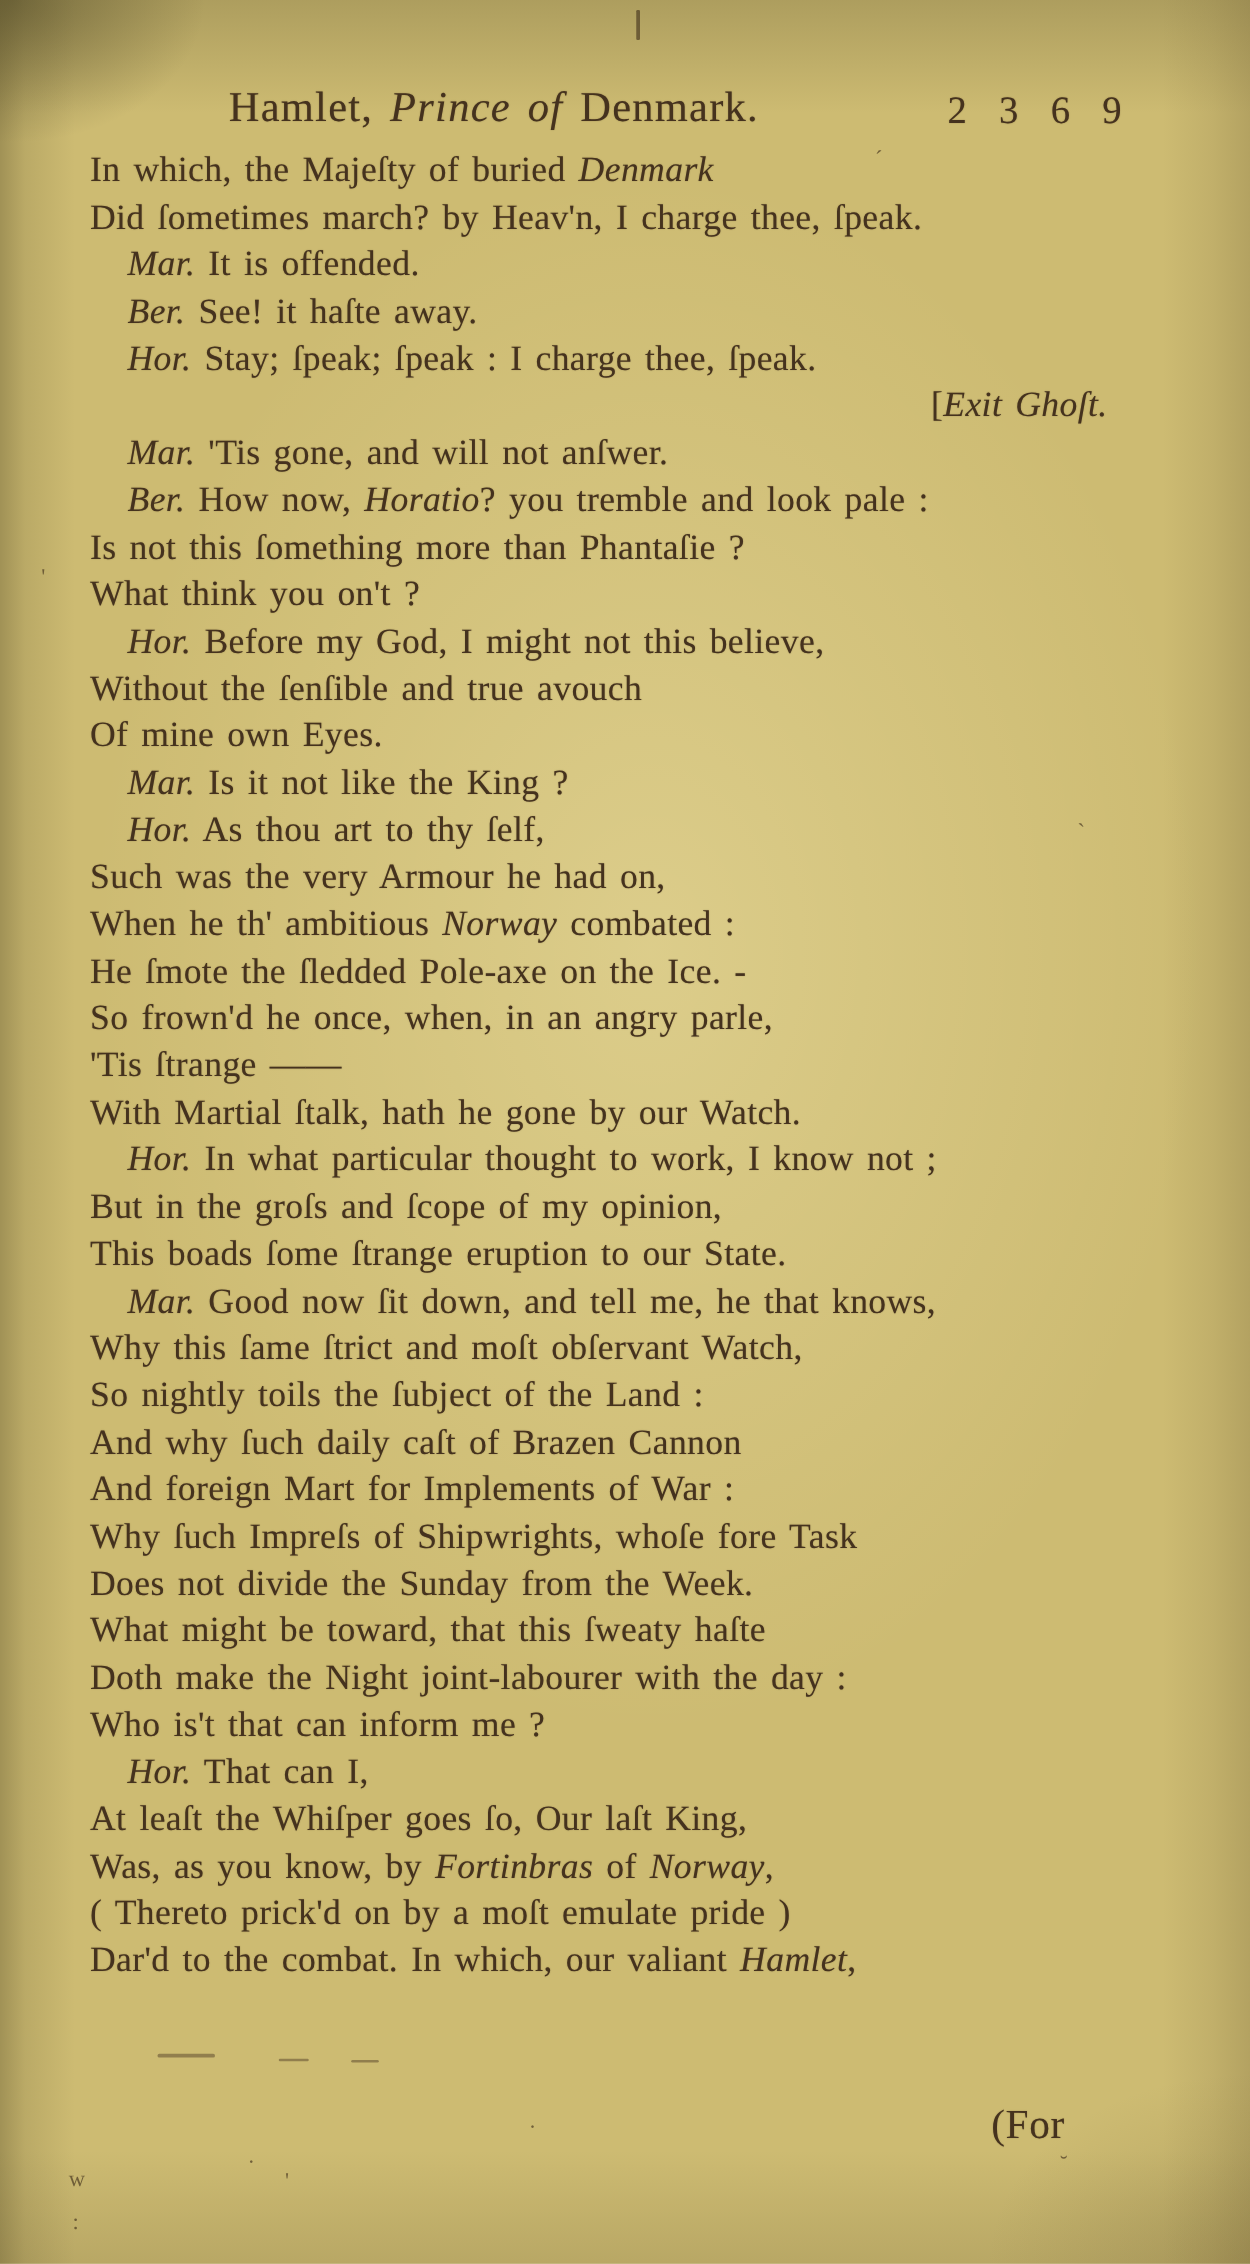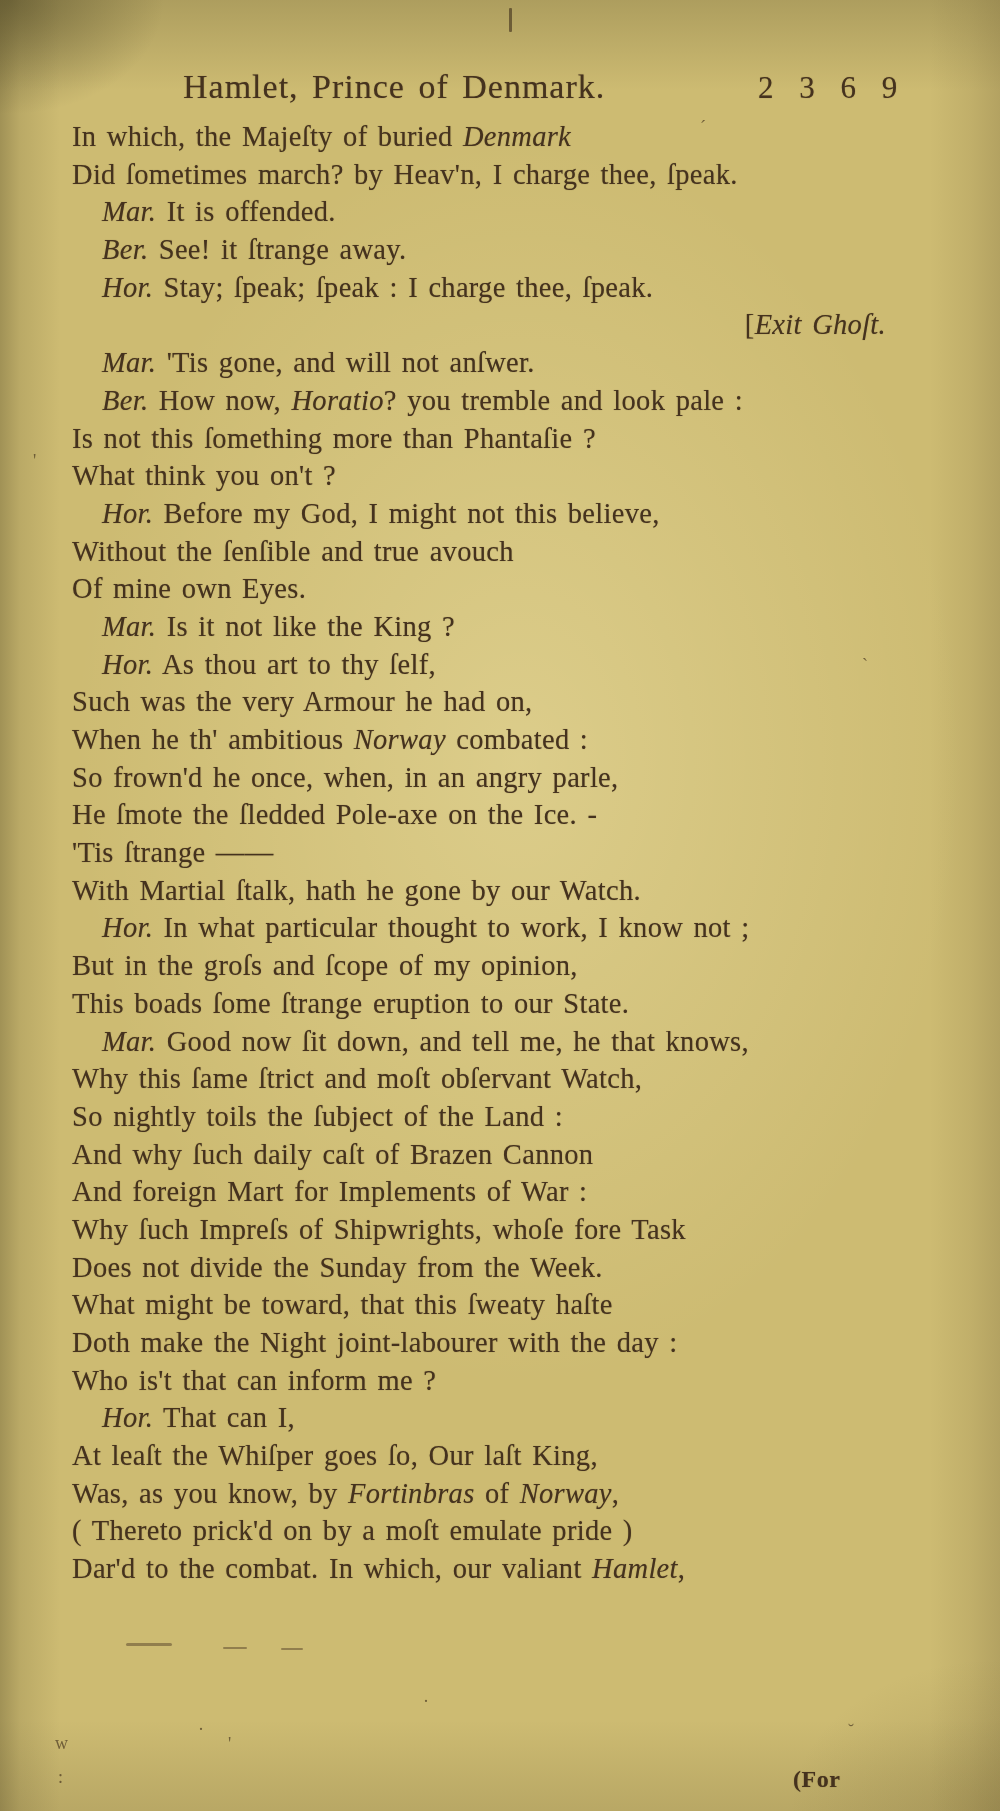--- a/index.html
+++ b/index.html
@@ -16,44 +16,43 @@
       linear-gradient(180deg, rgba(100,90,48,0.30) 0px, rgba(100,90,48,0) 5%, rgba(100,90,48,0) 95%, rgba(112,98,54,0.22) 100%);
     font-family:"Liberation Serif","DejaVu Serif",serif;
     color:#45321e;
   }
   .header{
     position:absolute; top:68px; left:183px;
     font-size:34px; white-space:nowrap;
     letter-spacing:1px; word-spacing:4px;
     text-shadow:0 0 1px rgba(60,42,22,0.45);
   }
-  .header .it{}
+  .header .it{font-style:italic;}
   .page-number{
     position:absolute; top:70px; left:735px;
     font-size:31px; letter-spacing:9px;
     text-shadow:0 0 1px rgba(60,42,22,0.45);
     margin-left:23px;
   }
   .text-block{
     position:absolute; top:118px; left:72px; width:820px;
   }
   .line{
     height:37.7px; line-height:37.7px;
     font-size:28.5px; white-space:nowrap;
     letter-spacing:0.3px; word-spacing:3px;
     text-shadow:0 0 1px rgba(60,42,22,0.42);
   }
   .line.indent{padding-left:30px;}
   .line.right{text-align:right; padding-right:6px;}
   .line .it{font-style:italic;}
   .catchword{
-    position:absolute; top:1766px; left:793px;
-    font-size:24px; letter-spacing:0.5px;
+    position:absolute; top:1682px; left:793px;
+    font-size:33px; letter-spacing:0.5px;
     text-shadow:0 0 1px rgba(60,42,22,0.42);
-    font-weight:bold;
   }
   .speck{
     position:absolute; font-size:18px; line-height:1;
     color:rgba(65,48,28,0.65); pointer-events:none;
   }
   .mark-bar{
     position:absolute; background:rgba(65,48,28,0.62);
     border-radius:1px; pointer-events:none;
   }
   .mark-dash{
@@ -67,36 +66,36 @@
 <div class="page">
   <div class="header">
     <span id="header-title"><span>Hamlet, </span><span class="it">Prince of</span><span> Denmark.</span></span>
   </div>
   <div class="page-number">2 3 6 9</div>
 
   <div class="text-block" id="text-block">
       <div class="line"><span>In which, the Majeſty of buried </span><span class="it">Denmark</span></div>
       <div class="line"><span>Did ſometimes march? by Heav'n, I charge thee, ſpeak.</span></div>
       <div class="line indent"><span class="it">Mar.</span><span> It is offended.</span></div>
-      <div class="line indent"><span class="it">Ber.</span><span> See! it ſtrange away.</span></div>
+      <div class="line indent"><span class="it">Ber.</span><span> See! it haſte away.</span></div>
       <div class="line indent"><span class="it">Hor.</span><span> Stay; ſpeak; ſpeak : I charge thee, ſpeak.</span></div>
       <div class="line right"><span>[</span><span class="it">Exit Ghoſt.</span></div>
       <div class="line indent"><span class="it">Mar.</span><span> 'Tis gone, and will not anſwer.</span></div>
       <div class="line indent"><span class="it">Ber.</span><span> How now, </span><span class="it">Horatio</span><span>? you tremble and look pale :</span></div>
       <div class="line"><span>Is not this ſomething more than Phantaſie ?</span></div>
       <div class="line"><span>What think you on't ?</span></div>
       <div class="line indent"><span class="it">Hor.</span><span> Before my God, I might not this believe,</span></div>
       <div class="line"><span>Without the ſenſible and true avouch</span></div>
       <div class="line"><span>Of mine own Eyes.</span></div>
       <div class="line indent"><span class="it">Mar.</span><span> Is it not like the King ?</span></div>
       <div class="line indent"><span class="it">Hor.</span><span> As thou art to thy ſelf,</span></div>
       <div class="line"><span>Such was the very Armour he had on,</span></div>
       <div class="line"><span>When he th' ambitious </span><span class="it">Norway</span><span> combated :</span></div>
+      <div class="line"><span>He ſmote the ſledded Pole-axe on the Ice. -</span></div>
       <div class="line"><span>So frown'd he once, when, in an angry parle,</span></div>
-      <div class="line"><span>He ſmote the ſledded Pole-axe on the Ice. -</span></div>
       <div class="line"><span>'Tis ſtrange ——</span></div>
       <div class="line"><span>With Martial ſtalk, hath he gone by our Watch.</span></div>
       <div class="line indent"><span class="it">Hor.</span><span> In what particular thought to work, I know not ;</span></div>
       <div class="line"><span>But in the groſs and ſcope of my opinion,</span></div>
       <div class="line"><span>This boads ſome ſtrange eruption to our State.</span></div>
       <div class="line indent"><span class="it">Mar.</span><span> Good now ſit down, and tell me, he that knows,</span></div>
       <div class="line"><span>Why this ſame ſtrict and moſt obſervant Watch,</span></div>
       <div class="line"><span>So nightly toils the ſubject of the Land :</span></div>
       <div class="line"><span>And why ſuch daily caſt of Brazen Cannon</span></div>
       <div class="line"><span>And foreign Mart for Implements of War :</span></div>

